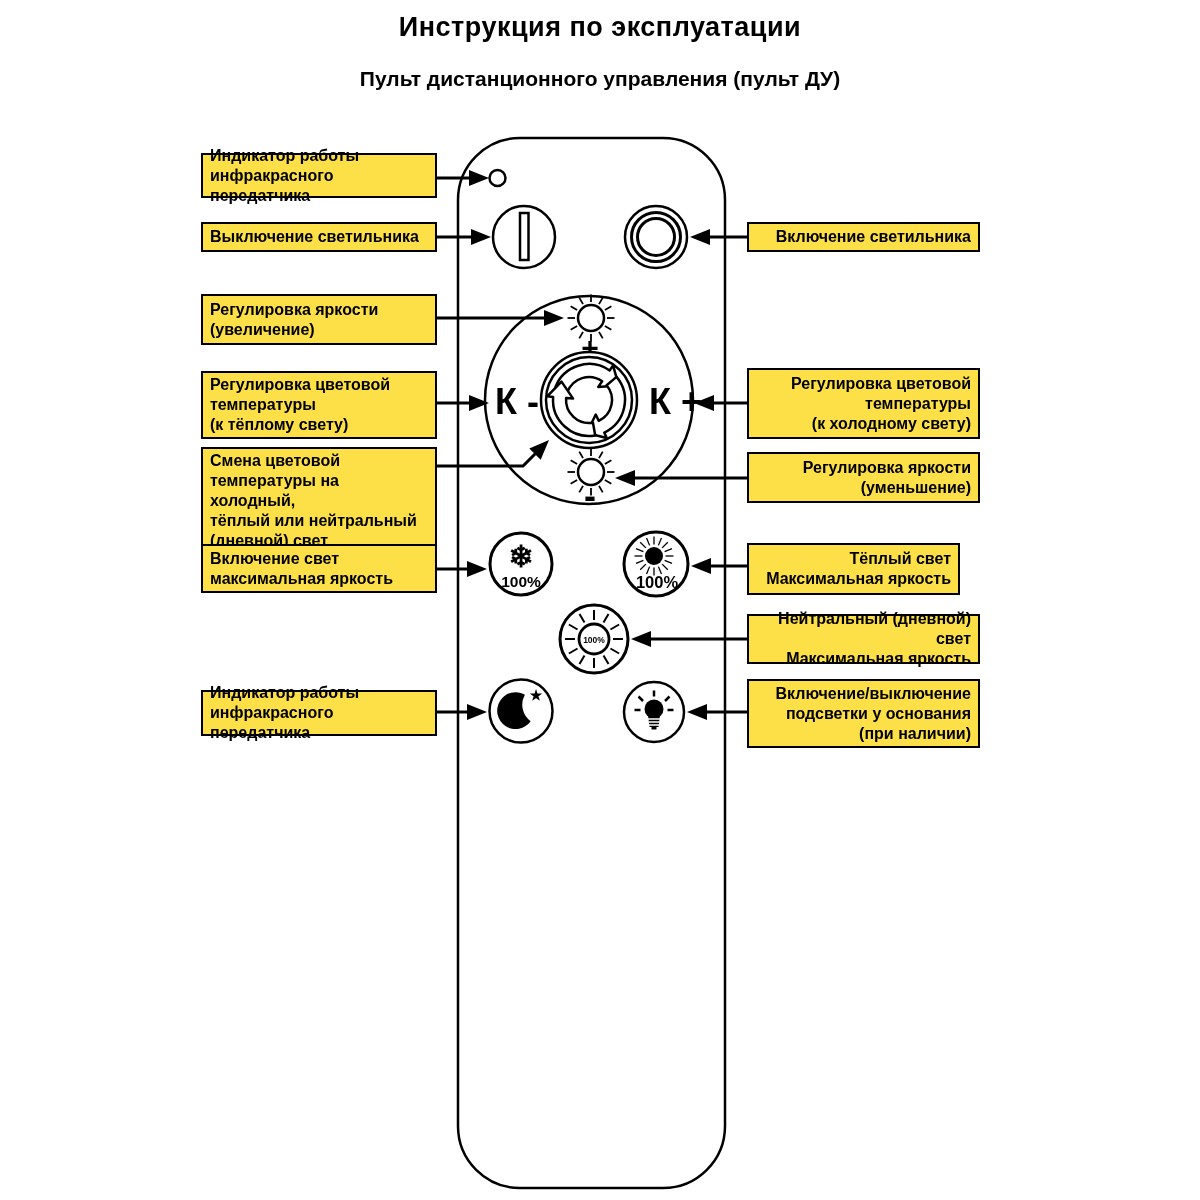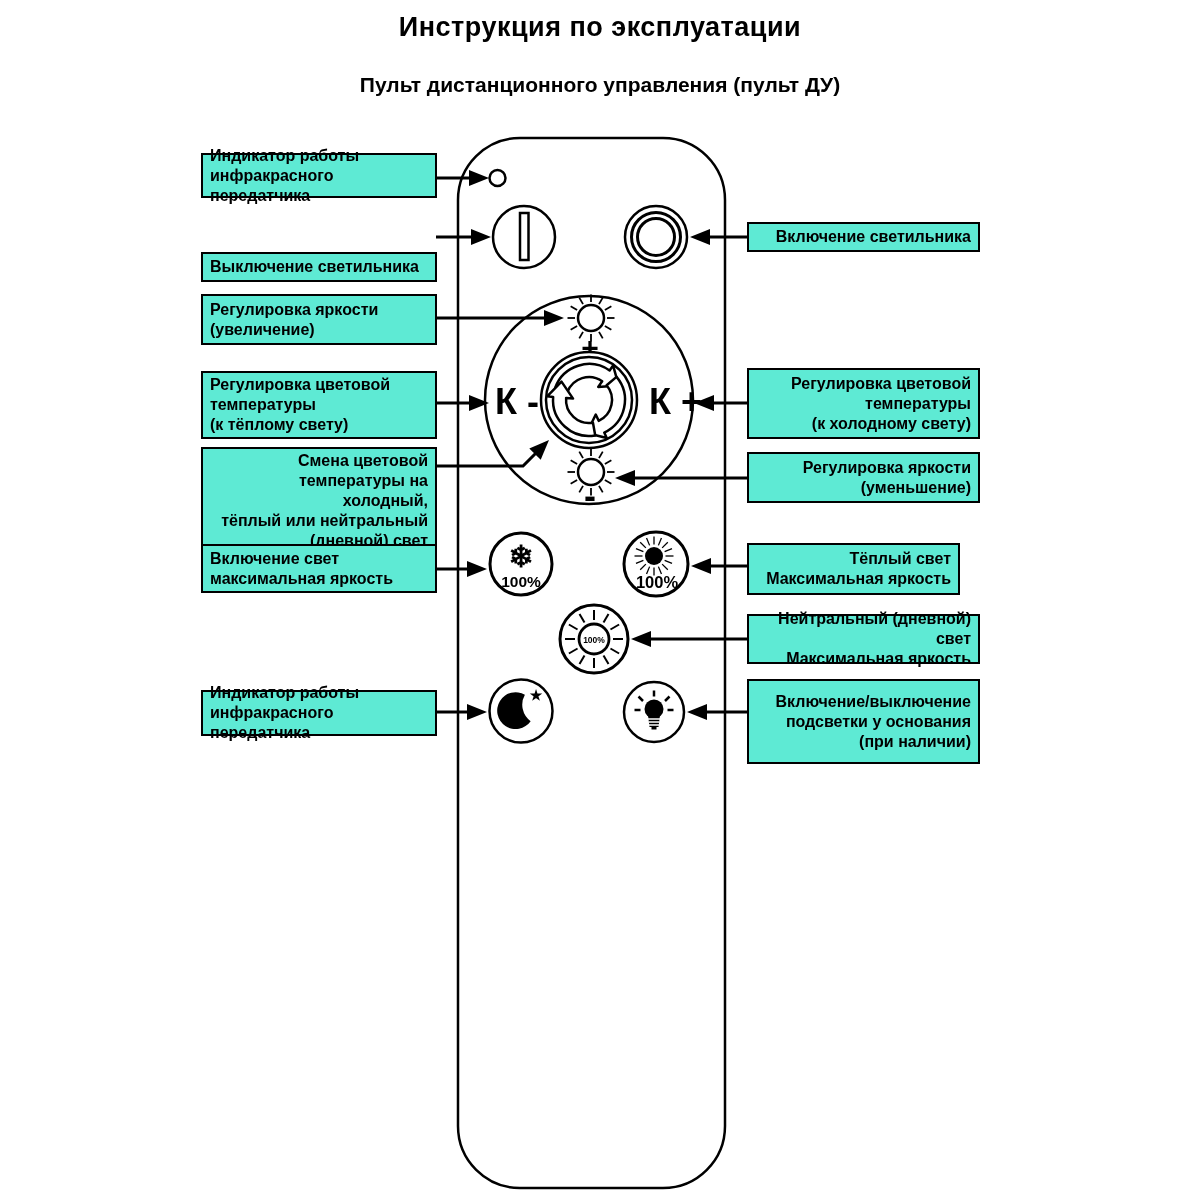--- a/index.html
+++ b/index.html
@@ -1,22 +1,22 @@
 <!DOCTYPE html>
 <html><head>
 <meta charset="utf-8">
 <style>
   html,body{margin:0;padding:0;background:#fff;}
   #canvas{position:relative;width:1200px;height:1200px;background:#fff;overflow:hidden;
           font-family:"Liberation Sans",sans-serif;color:#000;}
   .title{position:absolute;left:0;top:12px;width:1200px;text-align:center;
          font-size:27px;font-weight:bold;letter-spacing:0.5px;}
-  .subtitle{position:absolute;left:0;top:73px;width:1200px;text-align:center;
+  .subtitle{position:absolute;left:0;top:67px;width:1200px;text-align:center;
          font-size:21px;font-weight:bold;}
-  .box{position:absolute;box-sizing:border-box;border:2.5px solid #000;background:#5eead4;
+  .box{position:absolute;box-sizing:border-box;border:2.5px solid #000;background:#fde047;
        font-size:16px;font-weight:bold;line-height:20px;white-space:pre-line;
        display:flex;align-items:center;padding:2px 7px;}
   .box-left{text-align:left;justify-content:flex-start;}
   .box-right{text-align:right;justify-content:flex-end;}
   svg{position:absolute;left:0;top:0;}
   .ln{stroke:#000;stroke-width:3;fill:none;}
   .hd{fill:#000;stroke:none;}
   .outline{fill:#fff;stroke:#000;}
   svg text{font-family:"Liberation Sans",sans-serif;font-weight:bold;fill:#000;}
 </style>
@@ -200,42 +200,42 @@
         <polygon class="hd" points="691,566 711,558 711,574"></polygon>
       <line class="ln" x1="748" y1="639" x2="650" y2="639"></line>
         <polygon class="hd" points="631,639 651,631 651,647"></polygon>
       <line class="ln" x1="748" y1="712" x2="706" y2="712"></line>
         <polygon class="hd" points="687,712 707,704 707,720"></polygon>
     </g>
   </svg>
 
   <div class="box box-left" style="left:201px;top:153px;width:236px;height:45px;">Индикатор работы
 инфракрасного передатчика</div>
-  <div class="box box-left" style="left:201px;top:222px;width:236px;height:30px;margin-top:30px;">Выключение светильника</div>
+  <div class="box box-left" style="left:201px;top:222px;width:236px;height:30px;">Выключение светильника</div>
   <div class="box box-left" style="left:201px;top:294px;width:236px;height:51px;">Регулировка яркости
 (увеличение)</div>
   <div class="box box-left" style="left:201px;top:371px;width:236px;height:68px;">Регулировка цветовой
 температуры
 (к тёплому свету)</div>
-  <div class="box box-left" style="left:201px;top:447px;width:236px;height:108px;text-align:right;">Смена цветовой
+  <div class="box box-left" style="left:201px;top:447px;width:236px;height:108px;">Смена цветовой
 температуры на холодный,
 тёплый или нейтральный
 (дневной) свет</div>
   <div class="box box-left" style="left:201px;top:544px;width:236px;height:49px;">Включение свет
 максимальная яркость</div>
   <div class="box box-left" style="left:201px;top:690px;width:236px;height:46px;">Индикатор работы
 инфракрасного передатчика</div>
 
   <div class="box box-right" style="left:747px;top:222px;width:233px;height:30px;padding-left:8px;">Включение светильника</div>
   <div class="box box-right" style="left:747px;top:368px;width:233px;height:71px;">Регулировка цветовой
 температуры
 (к холодному свету)</div>
   <div class="box box-right" style="left:747px;top:452px;width:233px;height:51px;">Регулировка яркости
 (уменьшение)</div>
   <div class="box box-right" style="left:747px;top:543px;width:213px;height:52px;">Тёплый свет
 Максимальная яркость</div>
   <div class="box box-right" style="left:747px;top:614px;width:233px;height:50px;">Нейтральный (дневной) свет
 Максимальная яркость</div>
-  <div class="box box-right" style="left:747px;top:679px;width:233px;height:85px;">Включение/выключение
+  <div class="box box-right" style="left:747px;top:679px;width:233px;height:69px;">Включение/выключение
 подсветки у основания
 (при наличии)</div>
 
 </div>
 
 </body></html>

